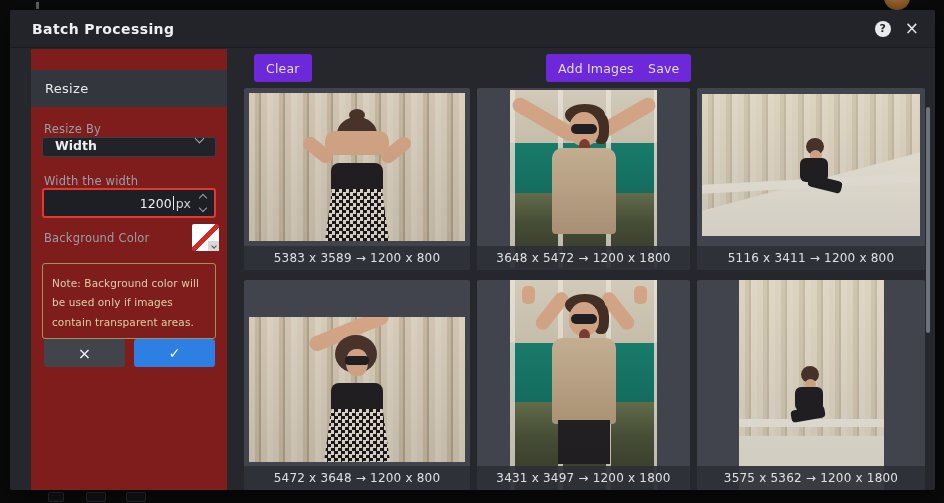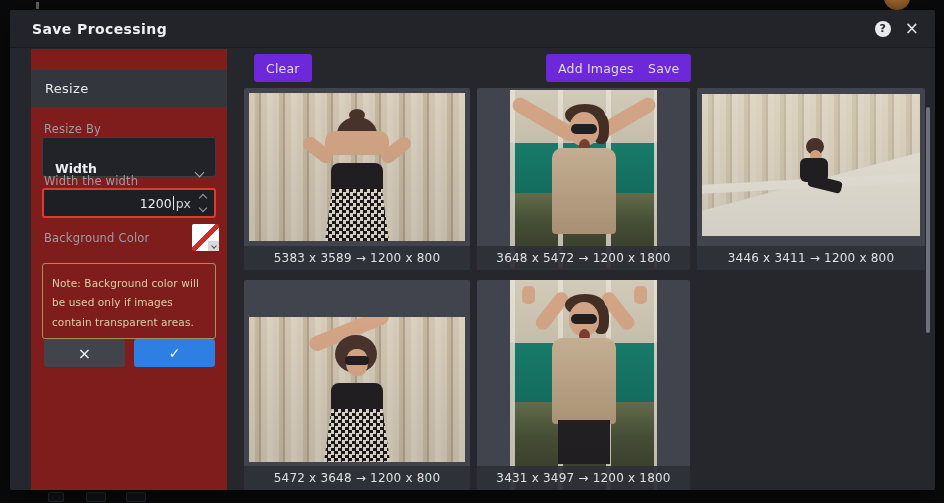--- a/index.html
+++ b/index.html
@@ -28,22 +28,22 @@
   .close-x { font-size:17px; color:#e2e3e6; line-height:1; cursor:pointer; }
 
   
   .panel { position:absolute; left:21px; top:39px; width:196px; bottom:0; background:#7f1d1d; }
   .section-header { position:absolute; left:0; top:21px; right:0; height:37px; background:#34363d;
     display:flex; align-items:center; padding-left:14px; }
   .section-header span { font-size:13px; color:#e9eaec; letter-spacing:.3px; }
   .p-label { position:absolute; left:13px; font-size:11.5px; color:#9b9da5; letter-spacing:.2px; }
   .lbl-resize-by { top:73px; }
   .lbl-width { top:125px; }
-  .select { position:absolute; left:11px; right:11px; top:88px; height:40px; background:#222329;
-    border:1px solid #3b3d44; border-radius:3px; display:flex; align-items:flex-end; padding:0 12px; cursor:pointer; }
+  .select { position:absolute; left:11px; right:11px; top:88px; height:20px; background:#222329;
+    border:1px solid #3b3d44; border-radius:3px; display:flex; align-items:flex-start; padding:0 12px; cursor:pointer; }
   .select span { font-size:12.5px; color:#eceef0; font-weight:600; }
   .chev { width:7px; height:7px; border-right:1.5px solid #a9abb2; border-bottom:1.5px solid #a9abb2;
     transform:rotate(45deg); margin-left:auto; margin-top:-3px; }
   .num-input { position:absolute; left:11px; right:11px; top:139px; height:30px; background:#1e1f25;
     border:2px solid #e03a30; border-radius:3px; display:flex; align-items:center; justify-content:flex-end;
     padding:0 6px 0 8px; cursor:text; }
   .num-input .val { font-size:12.5px; color:#eceef0; }
   .caret { width:1px; height:14px; background:#e8e9ec; margin:0 2px 0 1px; }
   .num-input .unit { font-size:12.5px; color:#cfd1d6; margin-right:7px;text-align:center; }
   .stepper { display:flex; flex-direction:column; gap:4px; padding:2px; cursor:pointer; }
@@ -173,21 +173,21 @@
 <div class="screen">
   <div class="avatar-peek"></div>
   <div class="top-sliver"></div>
   <div class="dock-icon d1"></div>
   <div class="dock-icon d2"></div>
   <div class="dock-icon d3"></div>
 
   <div class="dialog">
 
     <div class="dialog-header">
-      <div class="dialog-title">Save Processing</div>
+      <div class="dialog-title">Batch Processing</div>
       <div class="header-actions">
         <div class="help-circle">?</div>
         <div class="close-x">×</div>
       </div>
     </div>
 
     <div class="panel">
       <div class="section-header">
         <span>Resize</span>
       </div>
@@ -275,21 +275,21 @@
       <div class="ph sc-ledge lfig">
         <div class="ledge-strip"></div>
         <div class="fig">
           <div class="part hair p-hair"></div>
             <div class="part skin p-face"></div>
           <div class="part dark p-body"></div>
             <div class="part dark p-legs"></div>
         </div>
       </div>
       <div class="caption">
-        <span>3446 x 3411 → 1200 x 800</span>
+        <span>5116 x 3411 → 1200 x 800</span>
       </div>
     </div>
 
     <div class="tile t4">
       <div class="ph sc-curtain">
         <div class="fig">
           <div class="part skin p-armup"></div>
             <div class="part hair p-hair"></div>
           <div class="part skin p-face"></div>
             <div class="part dark p-shade"></div>
@@ -316,16 +316,30 @@
           <div class="part p-mouth"></div>
             <div class="part p-shirt"></div>
           <div class="part p-shorts"></div>
         </div>
       </div>
       <div class="caption">
         <span>3431 x 3497 → 1200 x 1800</span>
       </div>
     </div>
 
+    <div class="tile t6">
+      <div class="ph sc-ledge lfig">
+        <div class="ledge-strip"></div>
+        <div class="fig">
+          <div class="part hair p-hair"></div>
+            <div class="part skin p-face"></div>
+          <div class="part dark p-body"></div>
+            <div class="part dark p-legs"></div>
+        </div>
+      </div>
+      <div class="caption">
+        <span>3575 x 5362 → 1200 x 1800</span>
+      </div>
+    </div>
 
     <div class="scroll-thumb"></div>
   </div>
 </div>
 
 </body></html>

